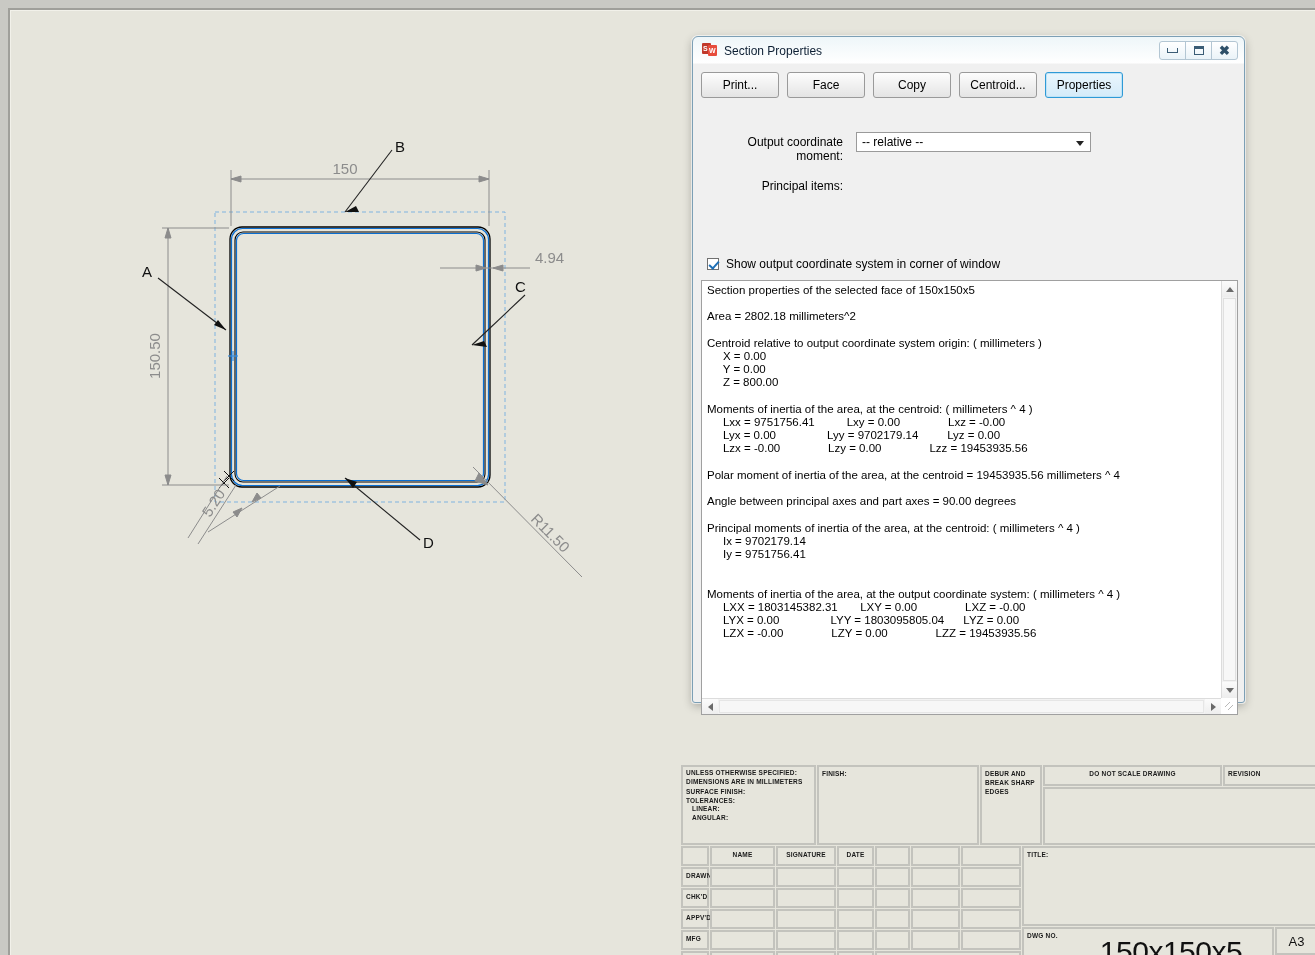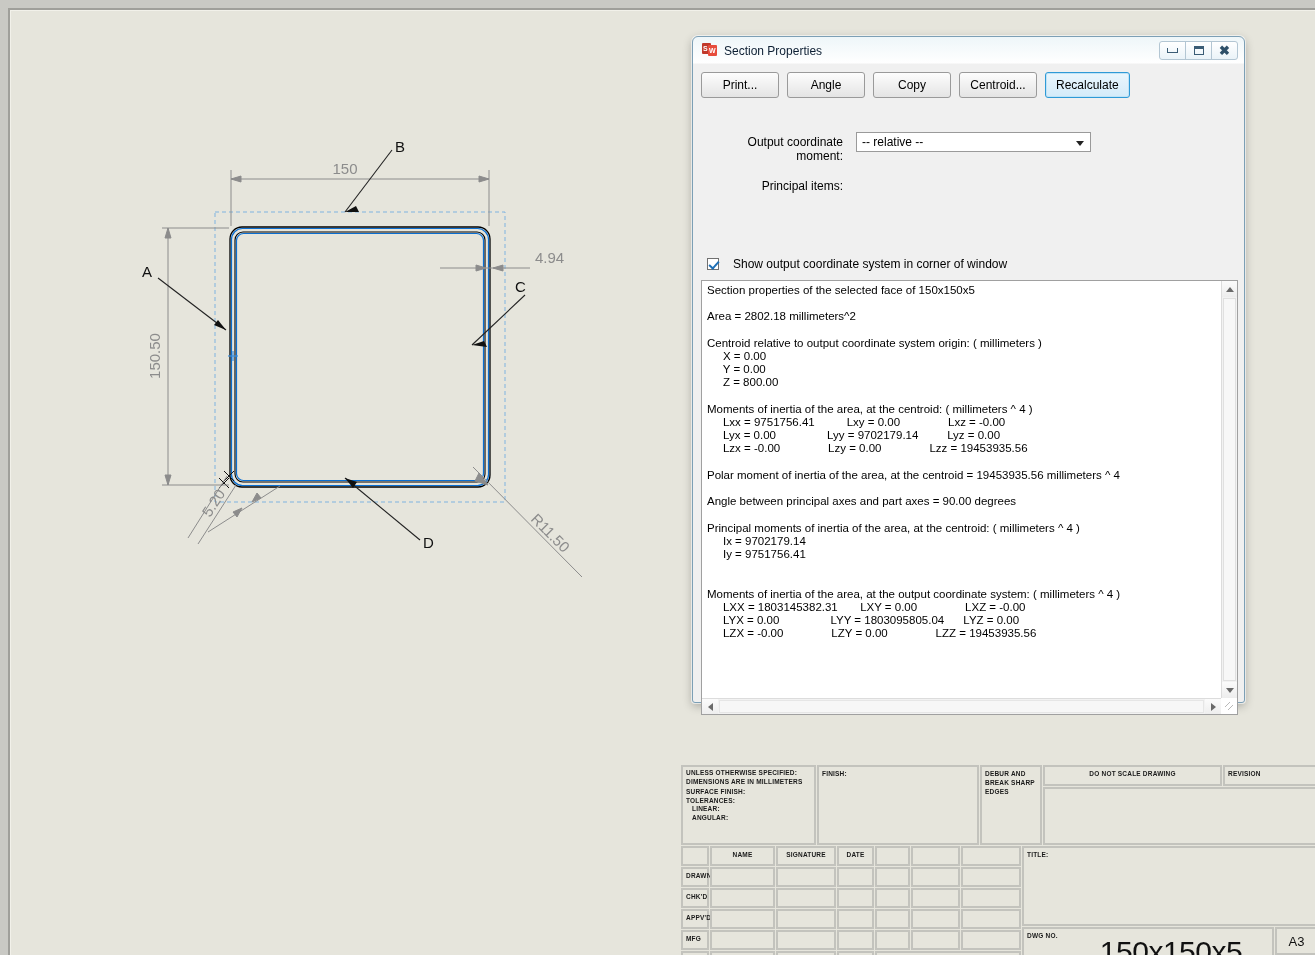--- a/index.html
+++ b/index.html
@@ -118,21 +118,21 @@
     position:absolute; right:6px; top:8px;
     width:0;height:0;border-left:4px solid transparent;border-right:4px solid transparent;border-top:5px solid #222;
   }
   #listbox {
     position:absolute; left:883px; top:126px; width:235px; height:62px;
     background:#cfe7f7; border:1px solid #49a5dc;
   }
   #listbox .sel {
     background:#2f8fe0; color:#fff; font-size:12px; padding:1px 3px;
   }
-  #chk-row { position:absolute; left:736px; top:229px; display:flex; align-items:center; gap:14px; }
+  #chk-row { position:absolute; left:736px; top:229px; display:flex; align-items:center; gap:7px; }
   #chkbox {
     width:12px; height:12px; border:1px solid #707070; background:#fff;
     position:relative;
   }
   #chkbox:after {
     content:""; position:absolute; left:3px; top:0px; width:4px; height:8px;
     border:solid #1e6fb5; border-width:0 2px 2px 0; transform:rotate(42deg);
   }
 
   #results {
@@ -389,24 +389,24 @@
       <div class="win-btn">
           <span class="glyph-close">✖</span>
         </div>
     </div>
   </div>
 
   <div id="dlg-body">
 
     <div id="btnrow">
       <div class="btn">Print...</div>
-      <div class="btn">Angle</div>
+      <div class="btn">Face</div>
       <div class="btn">Copy</div>
       <div class="btn">Centroid...</div>
-      <div class="btn primary">Recalculate</div>
+      <div class="btn primary">Properties</div>
     </div>
 
     <div class="field-label" style="left:10px; top:71px; width:140px;">Output coordinate moment:</div>
 
     <div id="combo" style="left:163px; top:68px;">
       <span>-- relative --</span>
       <span class="arrow"></span>
     </div>
 
     <div class="field-label" style="left:10px; top:115px; width:140px;">Principal items:</div>

